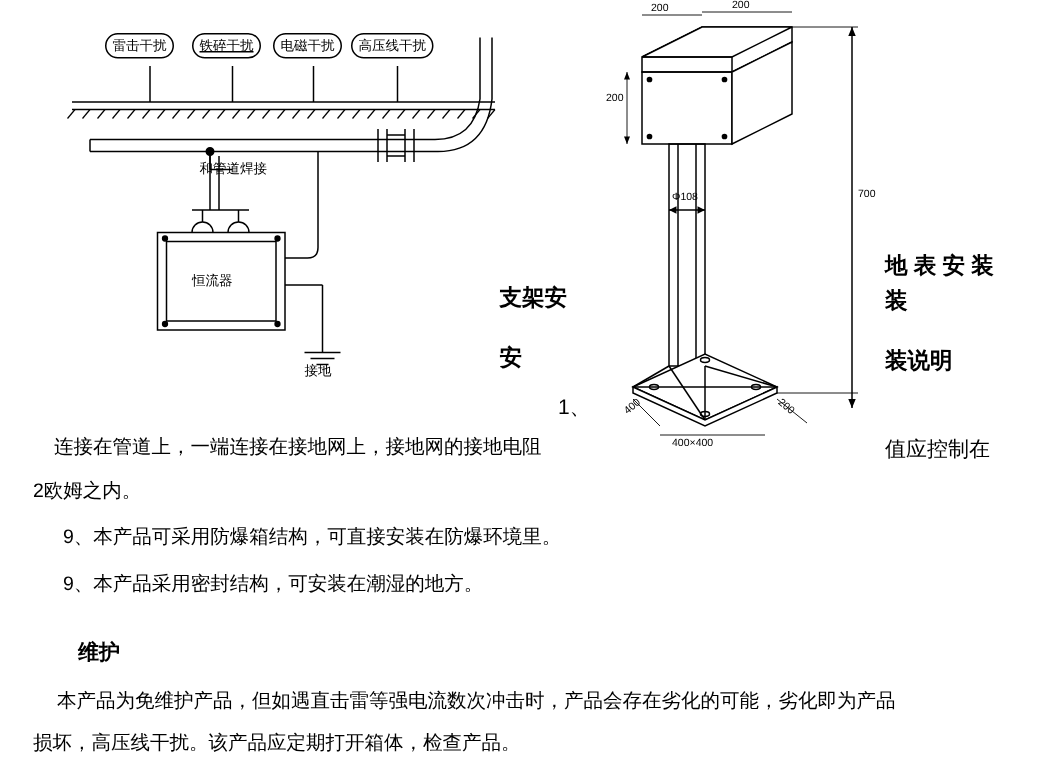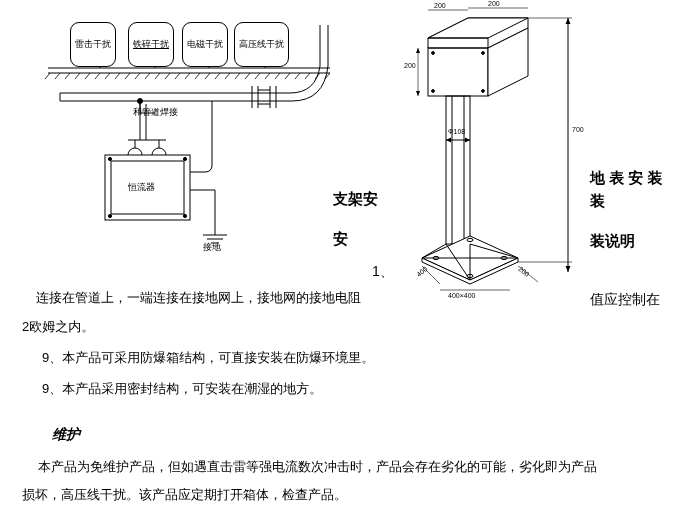--- a/index.html
+++ b/index.html
@@ -19,21 +19,21 @@
   
   #left-diagram{left:0;top:0;width:400px;height:300px;}
   #right-diagram{left:400px;top:0;width:180px;height:300px;}
 
   .tag{
     position:absolute;
     border:1px solid #000;
     border-radius:9px;
     font-size:9px;
     line-height:1;
-    padding:17px 4px;
+    padding:3px 4px;
     background:#fff;
     white-space:nowrap;
   }
 
   .lbl{
     position:absolute;
     font-size:9px;
     white-space:nowrap;
     line-height:1;
   }
@@ -44,21 +44,20 @@
     position:absolute;
     font-size:13px;
     line-height:20px;
     white-space:nowrap;
   }
   .heading{
     position:absolute;
     font-size:13px;
     font-weight:bold;
     white-space:nowrap;
-    font-style:italic;
   }
   .bigword{
     position:absolute;
     font-size:15px;
     font-weight:bold;
     line-height:26px;
     white-space:nowrap;
   }
   .midword{
     position:absolute;

